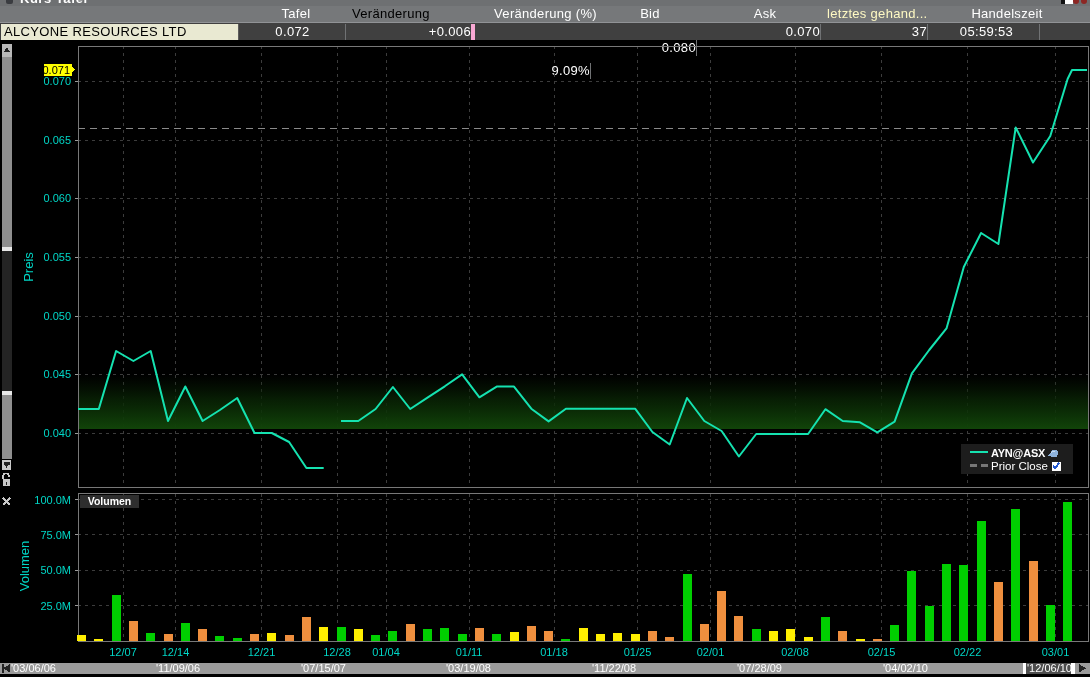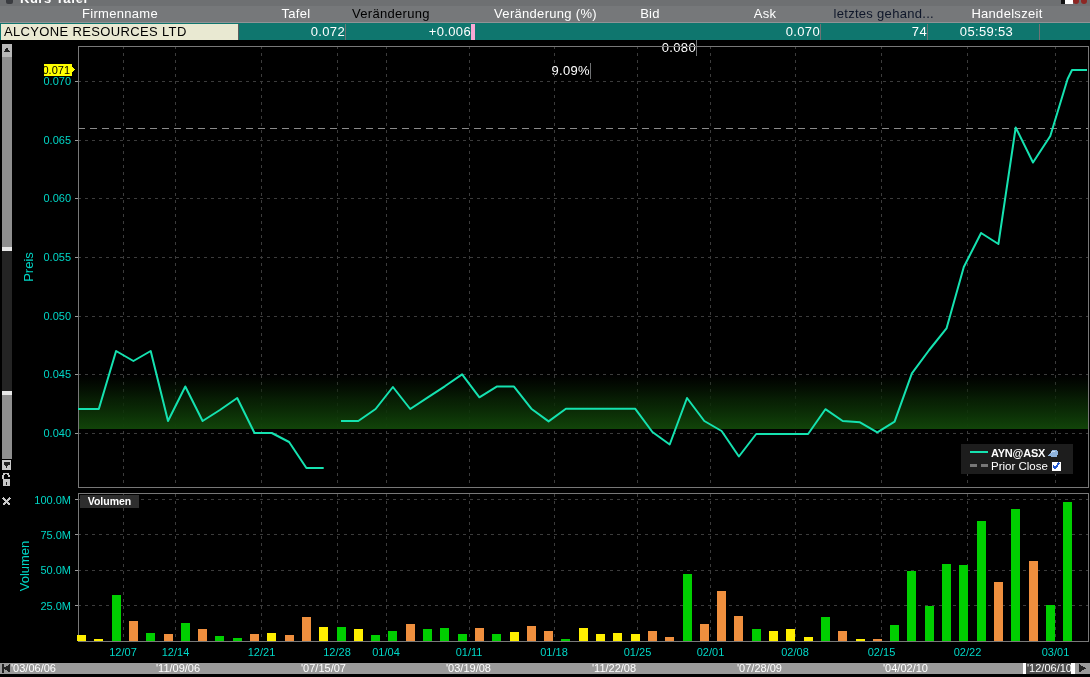--- a/index.html
+++ b/index.html
@@ -6,38 +6,37 @@
 </style></head>
 <body>
 <div style="position:absolute;left:0;top:0;width:1090px;height:6px;background:#6e7072;overflow:hidden;">
   <div style="position:absolute;left:20px;top:-9px;color:#fff;font-weight:bold;font-size:13px;letter-spacing:0.5px;">Kurs Tafel</div>
   <div style="position:absolute;left:6px;top:-4px;width:7px;height:8px;background:#3a3c40;border-radius:2px;"></div>
   <div style="position:absolute;left:1061px;top:-2px;width:8px;height:6px;background:#fff;border-left:4px solid #111;"></div>
   <div style="position:absolute;left:1073px;top:-2px;width:6px;height:6px;background:#8d2724;border-radius:50%;"></div>
   <div style="position:absolute;left:1081px;top:-2px;width:6px;height:6px;background:#8d2724;border-radius:50%;"></div>
 </div>
 <div style="position:absolute;left:0;top:6px;width:1090px;height:16px;background:#76787a;font-size:13px;letter-spacing:0.3px;">
-    <div style="position:absolute;left:0px;top:0;width:240px;height:16px;line-height:16px;text-align:center;color:#fff;">Firmenname</div>
     <div style="position:absolute;left:240px;top:0;width:112px;height:16px;line-height:16px;text-align:center;color:#fff;">Tafel</div>
     <div style="position:absolute;left:352px;top:0;width:126px;height:16px;line-height:16px;text-align:left;color:#000000;">Veränderung</div>
     <div style="position:absolute;left:486px;top:0;width:119px;height:16px;line-height:16px;text-align:center;color:#fff;">Veränderung (%)</div>
     <div style="position:absolute;left:597px;top:0;width:106px;height:16px;line-height:16px;text-align:center;color:#fff;">Bid</div>
     <div style="position:absolute;left:703px;top:0;width:124px;height:16px;line-height:16px;text-align:center;color:#fff;">Ask</div>
-    <div style="position:absolute;left:827px;top:0;width:107px;height:16px;line-height:16px;text-align:right;color:#0f172a;">letztes gehand...</div>
+    <div style="position:absolute;left:827px;top:0;width:107px;height:16px;line-height:16px;text-align:left;color:#fef9c3;">letztes gehand...</div>
     <div style="position:absolute;left:934px;top:0;width:146px;height:16px;line-height:16px;text-align:center;color:#fff;">Handelszeit</div>
     <div style="position:absolute;left:1080px;top:0;width:10px;height:16px;line-height:16px;text-align:center;color:#fff;"></div>
   </div>
-<div style="position:absolute;left:0;top:22px;width:1090px;height:18px;background:#0f766e;font-size:13px;letter-spacing:0.35px;border-top:1px solid #919396;box-sizing:border-box;">
+<div style="position:absolute;left:0;top:22px;width:1090px;height:18px;background:#404040;font-size:13px;letter-spacing:0.35px;border-top:1px solid #919396;box-sizing:border-box;">
     <div style="position:absolute;left:1px;top:1px;width:238px;height:16px;line-height:16px;background:#e9e9d2;color:#000;padding-left:3px;box-sizing:border-box;border-right:1px solid #5c5c5c;">ALCYONE RESOURCES LTD</div>
-    <div style="position:absolute;left:240px;top:1px;width:105px;height:16px;line-height:16px;text-align:right;color:#fff;border-right:1px solid #707274;">0.072</div>
+    <div style="position:absolute;left:240px;top:1px;width:105px;height:16px;line-height:16px;text-align:center;color:#fff;border-right:1px solid #707274;">0.072</div>
     <div style="position:absolute;left:352px;top:1px;width:119px;height:16px;line-height:16px;text-align:right;color:#fff;border-right:4px solid #f9a8d4;">+0.006</div>
     <div style="position:absolute;left:478px;top:1px;width:112px;height:16px;line-height:16px;text-align:right;color:#fff;border-right:1px solid #707274;margin-top:39px;">9.09%</div>
     <div style="position:absolute;left:597px;top:17px;width:99px;height:16px;line-height:16px;text-align:right;color:#fff;border-right:1px solid #707274;">0.080</div>
     <div style="position:absolute;left:703px;top:1px;width:117px;height:16px;line-height:16px;text-align:right;color:#fff;border-right:1px solid #707274;">0.070</div>
-    <div style="position:absolute;left:827px;top:1px;width:100px;height:16px;line-height:16px;text-align:right;color:#fff;border-right:1px solid #707274;">74</div>
+    <div style="position:absolute;left:827px;top:1px;width:100px;height:16px;line-height:16px;text-align:right;color:#fff;border-right:1px solid #707274;">37</div>
     <div style="position:absolute;left:934px;top:1px;width:105px;height:16px;line-height:16px;text-align:center;color:#fff;border-right:1px solid #707274;">05:59:53</div>
   </div>
 <svg width="1090" height="677" viewBox="0 0 1090 677" style="position:absolute;left:0;top:0" shape-rendering="crispEdges">
 <defs>
       <linearGradient id="band" x1="0" y1="0" x2="0" y2="1">
         <stop offset="0" stop-color="#071c04" stop-opacity="0"></stop>
         <stop offset="0.45" stop-color="#092505" stop-opacity="0.8"></stop>
         <stop offset="1" stop-color="#114409" stop-opacity="1"></stop>
       </linearGradient>
     </defs>

